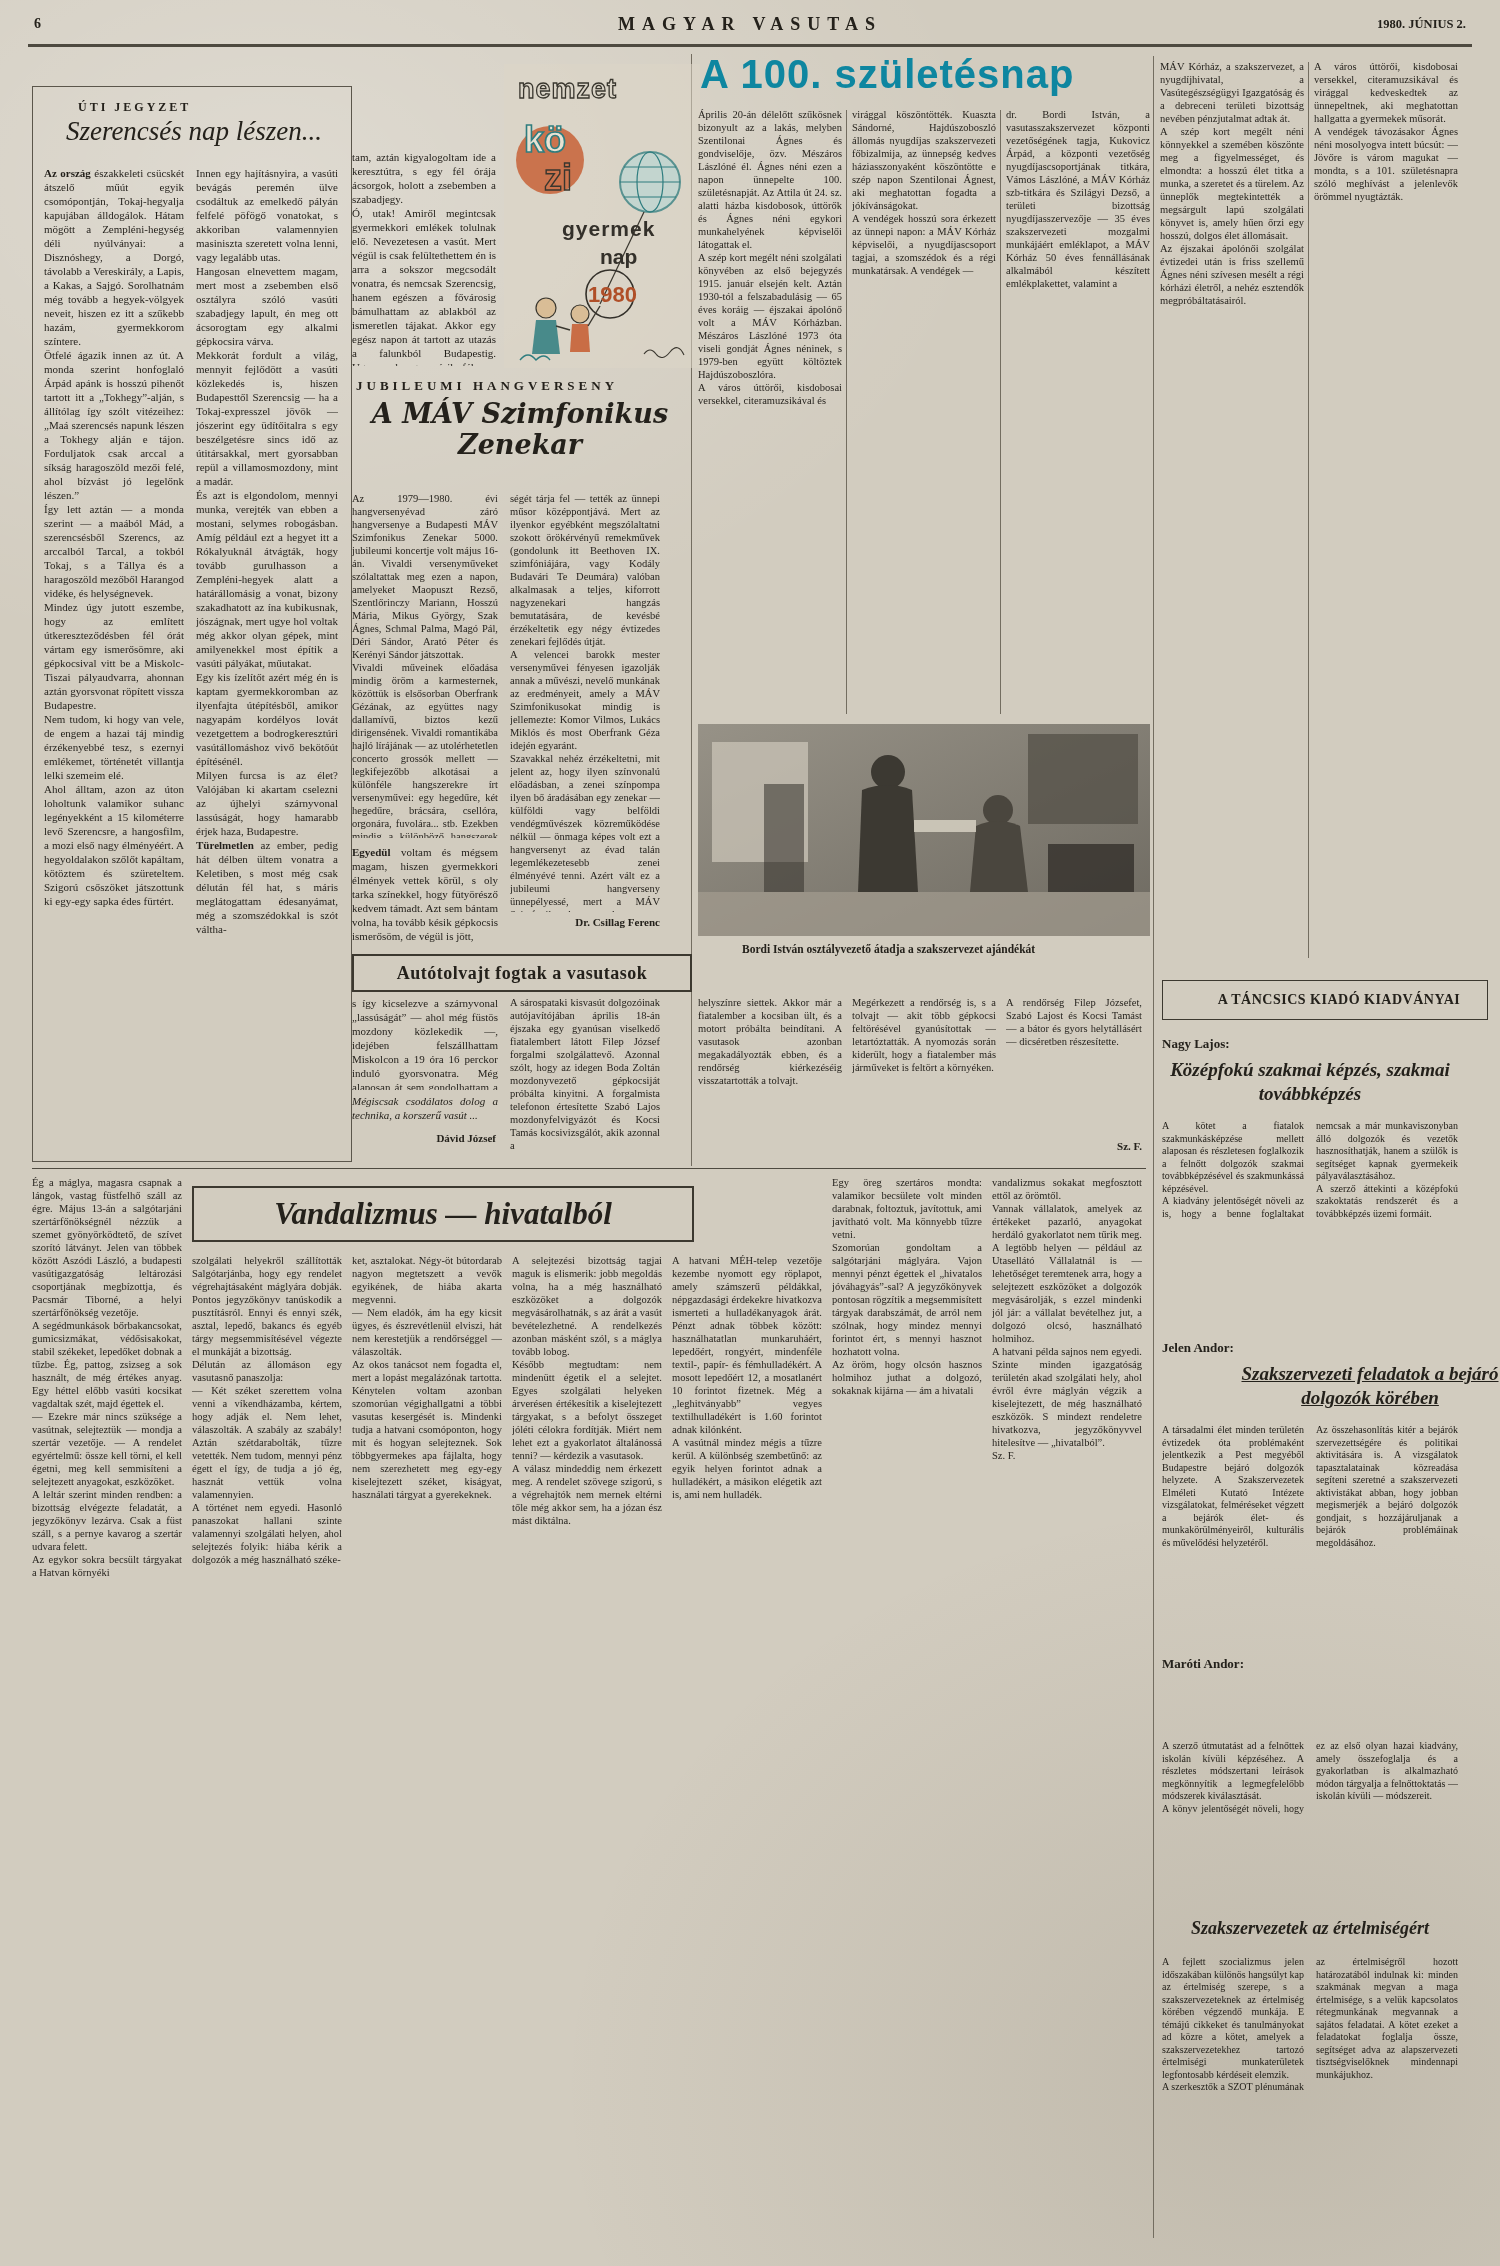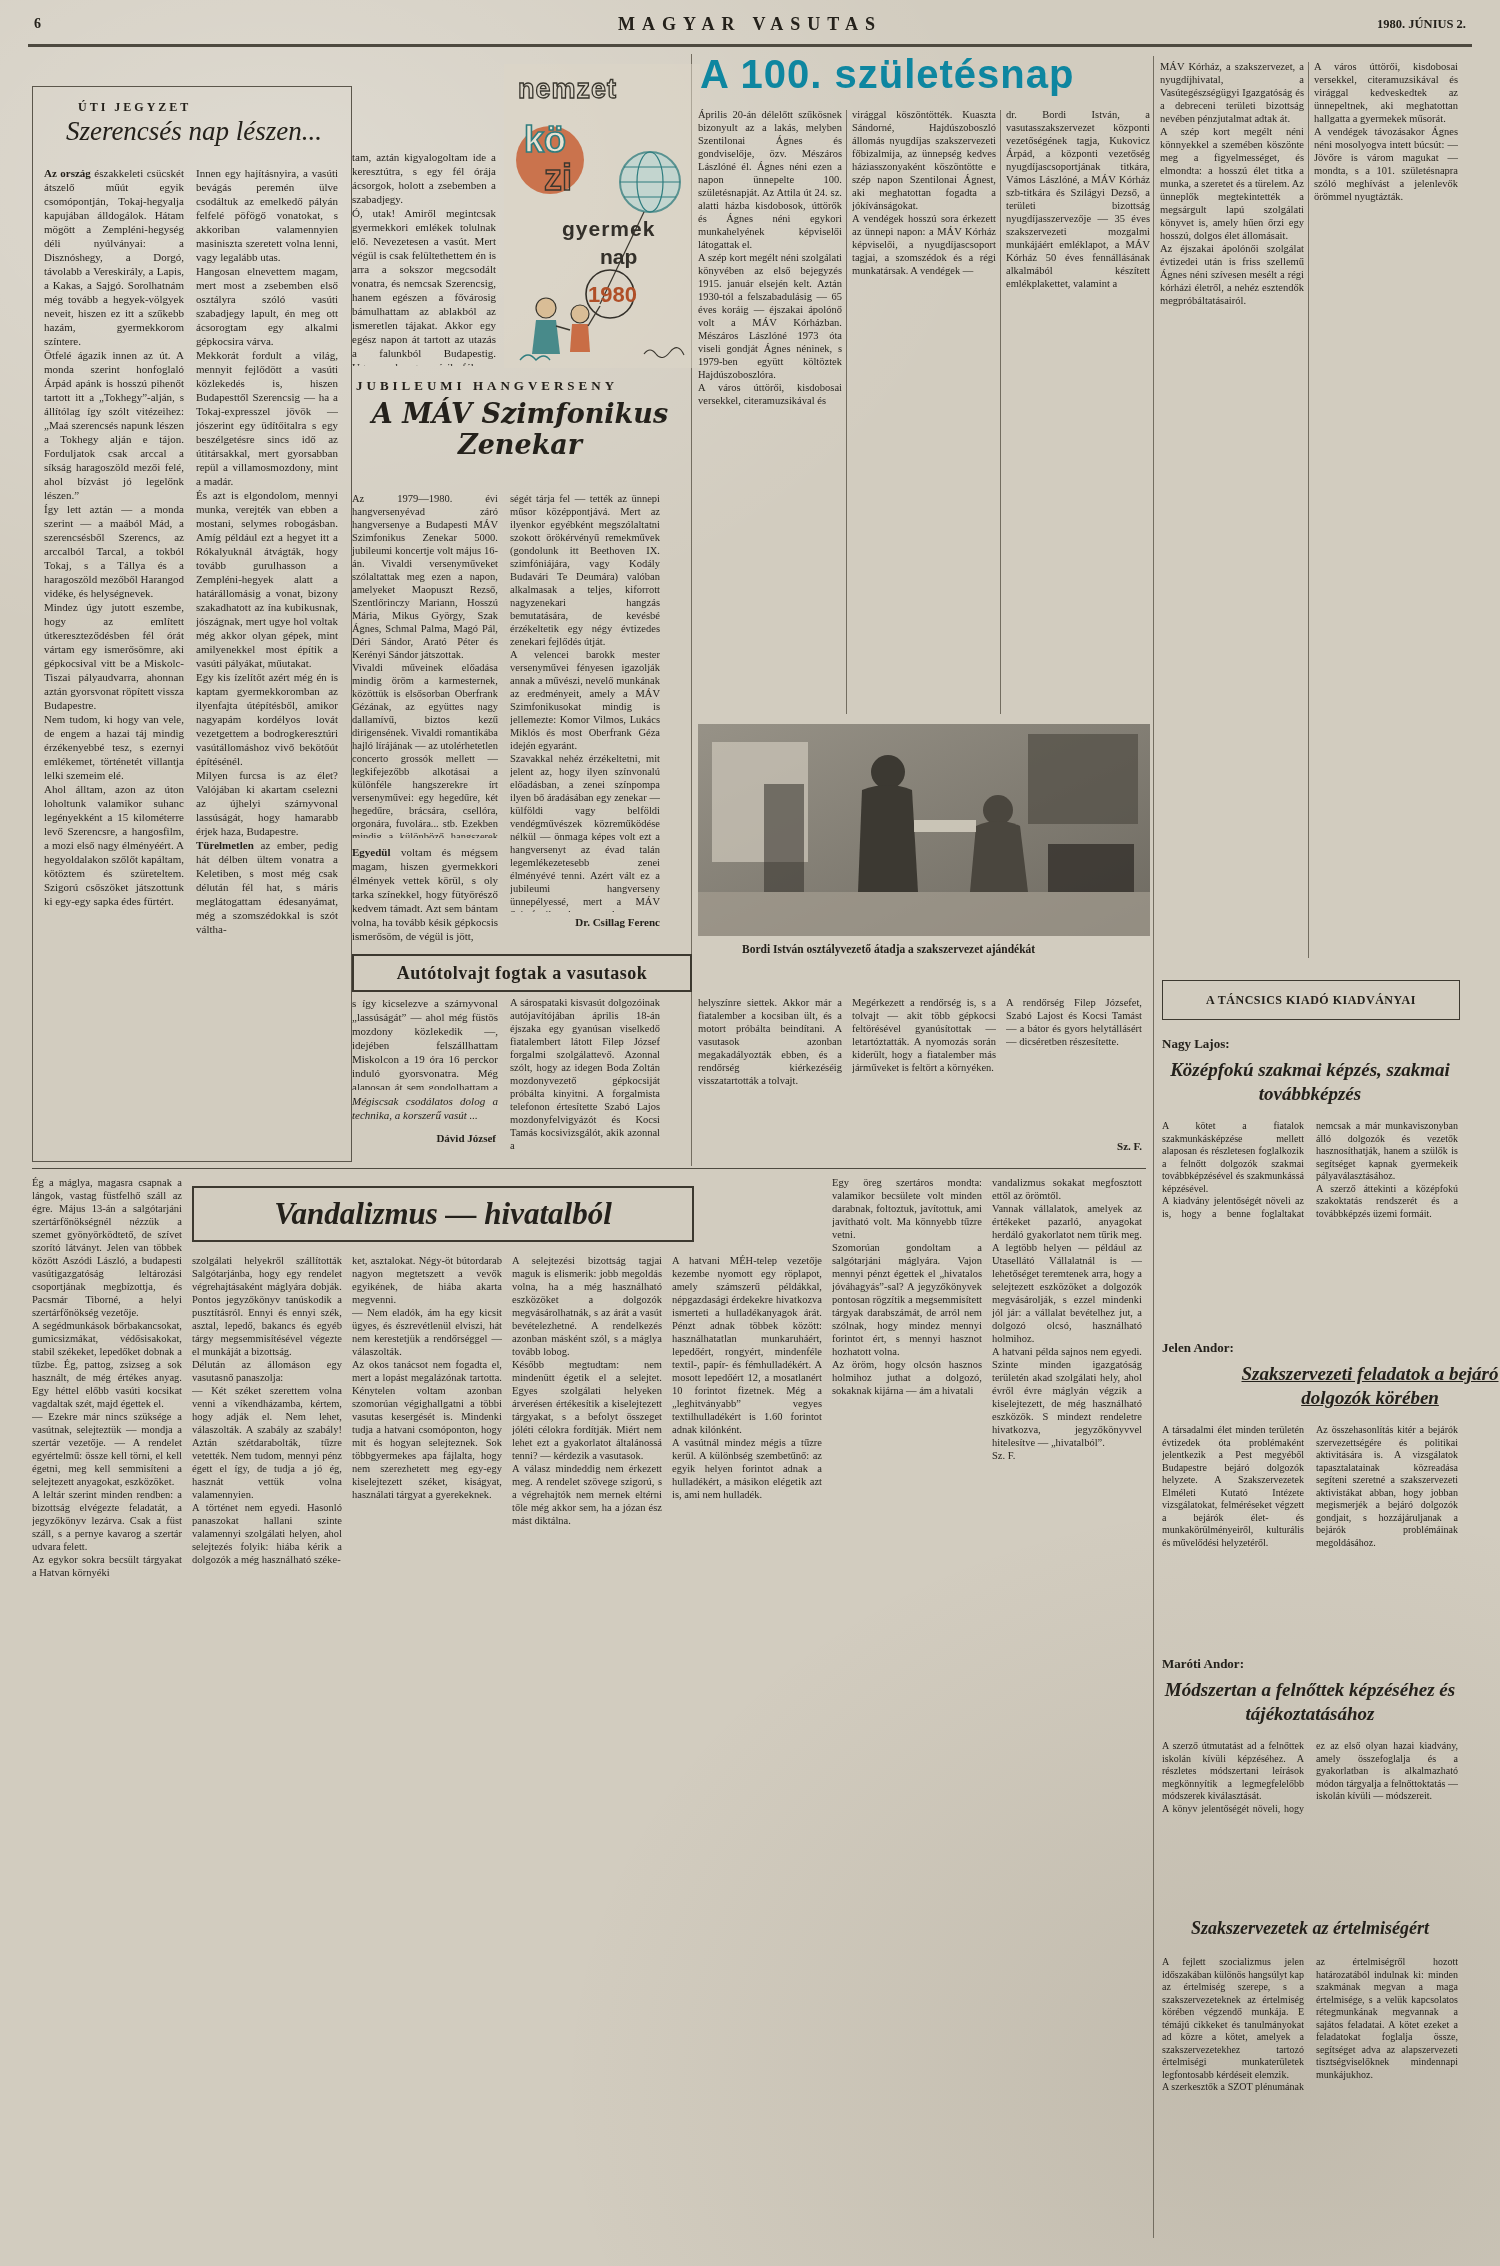--- a/index.html
+++ b/index.html
@@ -22,21 +22,21 @@
   .masthead-side{font-weight:bold;font-size:14px;}
   .travel-box{position:absolute;border:1px solid #5b564b;}
   .travel-title{font-style:italic;font-size:27px;text-align:center;}
   .script-title{font-family:"DejaVu Serif",serif;font-style:italic;font-weight:bold;text-align:center;}
   .teal-head{font-family:"Liberation Sans",sans-serif;font-weight:bold;font-size:40px;letter-spacing:1px;color:#0e86a0;}
   .boxed{position:absolute;border:2px solid #3c382f;display:flex;align-items:center;justify-content:center;}
   .auto-head{font-weight:bold;font-size:18px;letter-spacing:.5px;}
   .vandal-head{font-weight:bold;font-style:italic;font-size:31px;}
   .caption{position:absolute;font-weight:bold;font-size:11.5px;line-height:15px;text-align:justify;margin-left:44px;}
   .tk-box{position:absolute;border:1.5px solid #3c382f;display:flex;align-items:center;justify-content:center;
-          font-weight:bold;font-size:12px;letter-spacing:.5px;}
+          font-weight:bold;font-size:14px;letter-spacing:.5px;padding-left:28px;}
   .tk-author{position:absolute;font-weight:bold;font-size:13px;}
   .tk-title{position:absolute;font-weight:bold;font-style:italic;font-size:19px;line-height:24px;text-align:center;}
   .tk-body{position:absolute;font-size:10px;line-height:12.5px;text-align:justify;white-space:pre-line;
            column-count:2;column-gap:12px;overflow:hidden;}
   .tk-extra{position:absolute;font-weight:bold;font-style:italic;font-size:18px;text-align:center;}
 </style>
 </head>
 <body>
 
 <div class="page">
@@ -195,21 +195,20 @@
   <div class="tk-body" style="left:1162px;top:1120px;width:296px;height:204px;">A kötet a fiatalok szakmunkásképzése mellett alaposan és részletesen foglalkozik a felnőtt dolgozók szakmai továbbképzésével és szakmunkássá képzésével.
 A kiadvány jelentőségét növeli az is, hogy a benne foglaltakat nemcsak a már munkaviszonyban álló dolgozók és vezetők hasznosíthatják, hanem a szülők is segítséget kapnak gyermekeik pályaválasztásához.
 A szerző áttekinti a középfokú szakoktatás rendszerét és a továbbképzés üzemi formáit.</div>
 
   <div class="tk-author" style="left:1162px;top:1340px;">Jelen Andor:</div>
   <div class="tk-title" style="left:1222px;top:1362px;width:296px;text-decoration:underline;">Szakszervezeti feladatok a bejáró dolgozók körében</div>
   <div class="tk-body" style="left:1162px;top:1424px;width:296px;height:216px;">A társadalmi élet minden területén évtizedek óta problémaként jelentkezik a Pest megyéből Budapestre bejáró dolgozók helyzete. A Szakszervezetek Elméleti Kutató Intézete vizsgálatokat, felméréseket végzett a bejárók élet- és munkakörülményeiről, kulturális és művelődési helyzetéről.
 Az összehasonlítás kitér a bejárók szervezettségére és politikai aktivitására is. A vizsgálatok tapasztalatainak közreadása segíteni szeretné a szakszervezeti aktivistákat abban, hogy jobban megismerjék a bejáró dolgozók gondjait, s hozzájáruljanak a bejárók problémáinak megoldásához.</div>
 
   <div class="tk-author" style="left:1162px;top:1656px;">Maróti Andor:</div>
-  <div class="tk-title" style="left:1162px;top:1678px;width:296px;">Módszertan a felnőttek képzéséhez és tájékoztatásához</div>
   <div class="tk-body" style="left:1162px;top:1740px;width:296px;height:160px;">A szerző útmutatást ad a felnőttek iskolán kívüli képzéséhez. A részletes módszertani leírások megkönnyítik a legmegfelelőbb módszerek kiválasztását.
 A könyv jelentőségét növeli, hogy ez az első olyan hazai kiadvány, amely összefoglalja és a gyakorlatban is alkalmazható módon tárgyalja a felnőttoktatás — iskolán kívüli — módszereit.</div>
 
   <div class="tk-extra" style="left:1162px;top:1918px;width:296px;">Szakszervezetek az értelmiségért</div>
   <div class="tk-body" style="left:1162px;top:1956px;width:296px;height:282px;">A fejlett szocializmus jelen időszakában különös hangsúlyt kap az értelmiség szerepe, s a szakszervezeteknek az értelmiség körében végzendő munkája. E témájú cikkeket és tanulmányokat ad közre a kötet, amelyek a szakszervezetekhez tartozó értelmiségi munkaterületek legfontosabb kérdéseit elemzik.
 A szerkesztők a SZOT plénumának az értelmiségről hozott határozatából indulnak ki: minden szakmának megvan a maga értelmisége, s a velük kapcsolatos rétegmunkának megvannak a sajátos feladatai. A kötet ezeket a feladatokat foglalja össze, segítséget adva az alapszervezeti tisztségviselőknek mindennapi munkájukhoz.</div>
 
 </div>
 
 </body></html>

